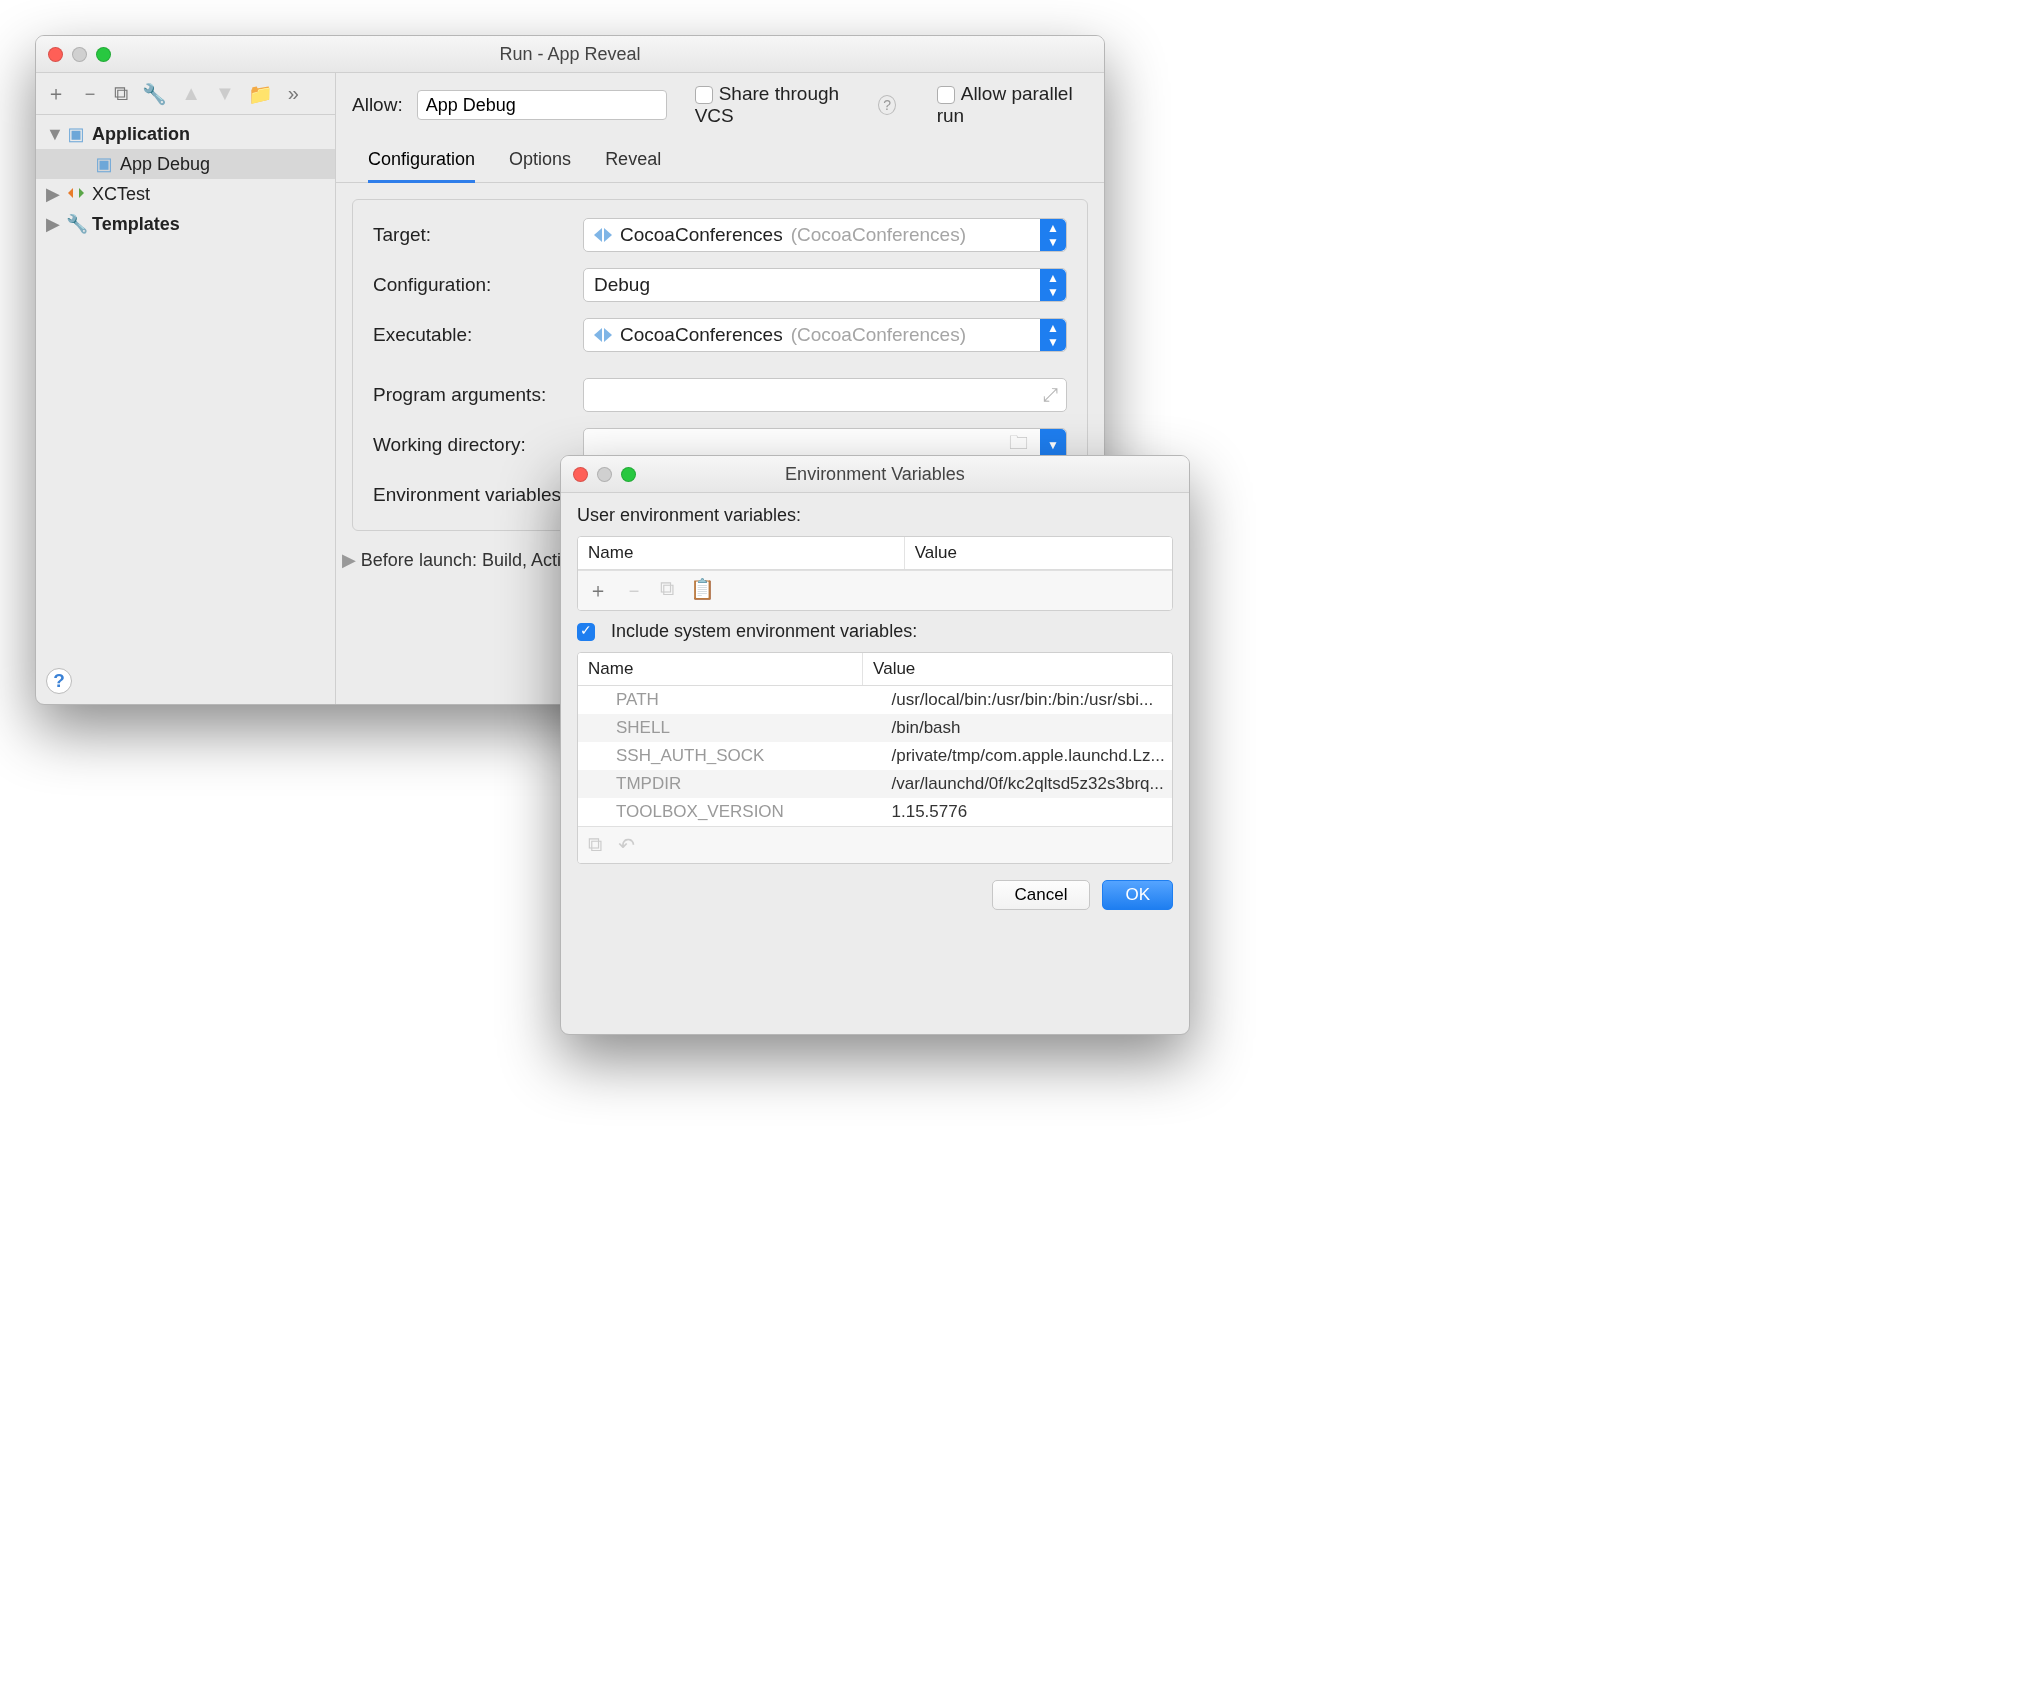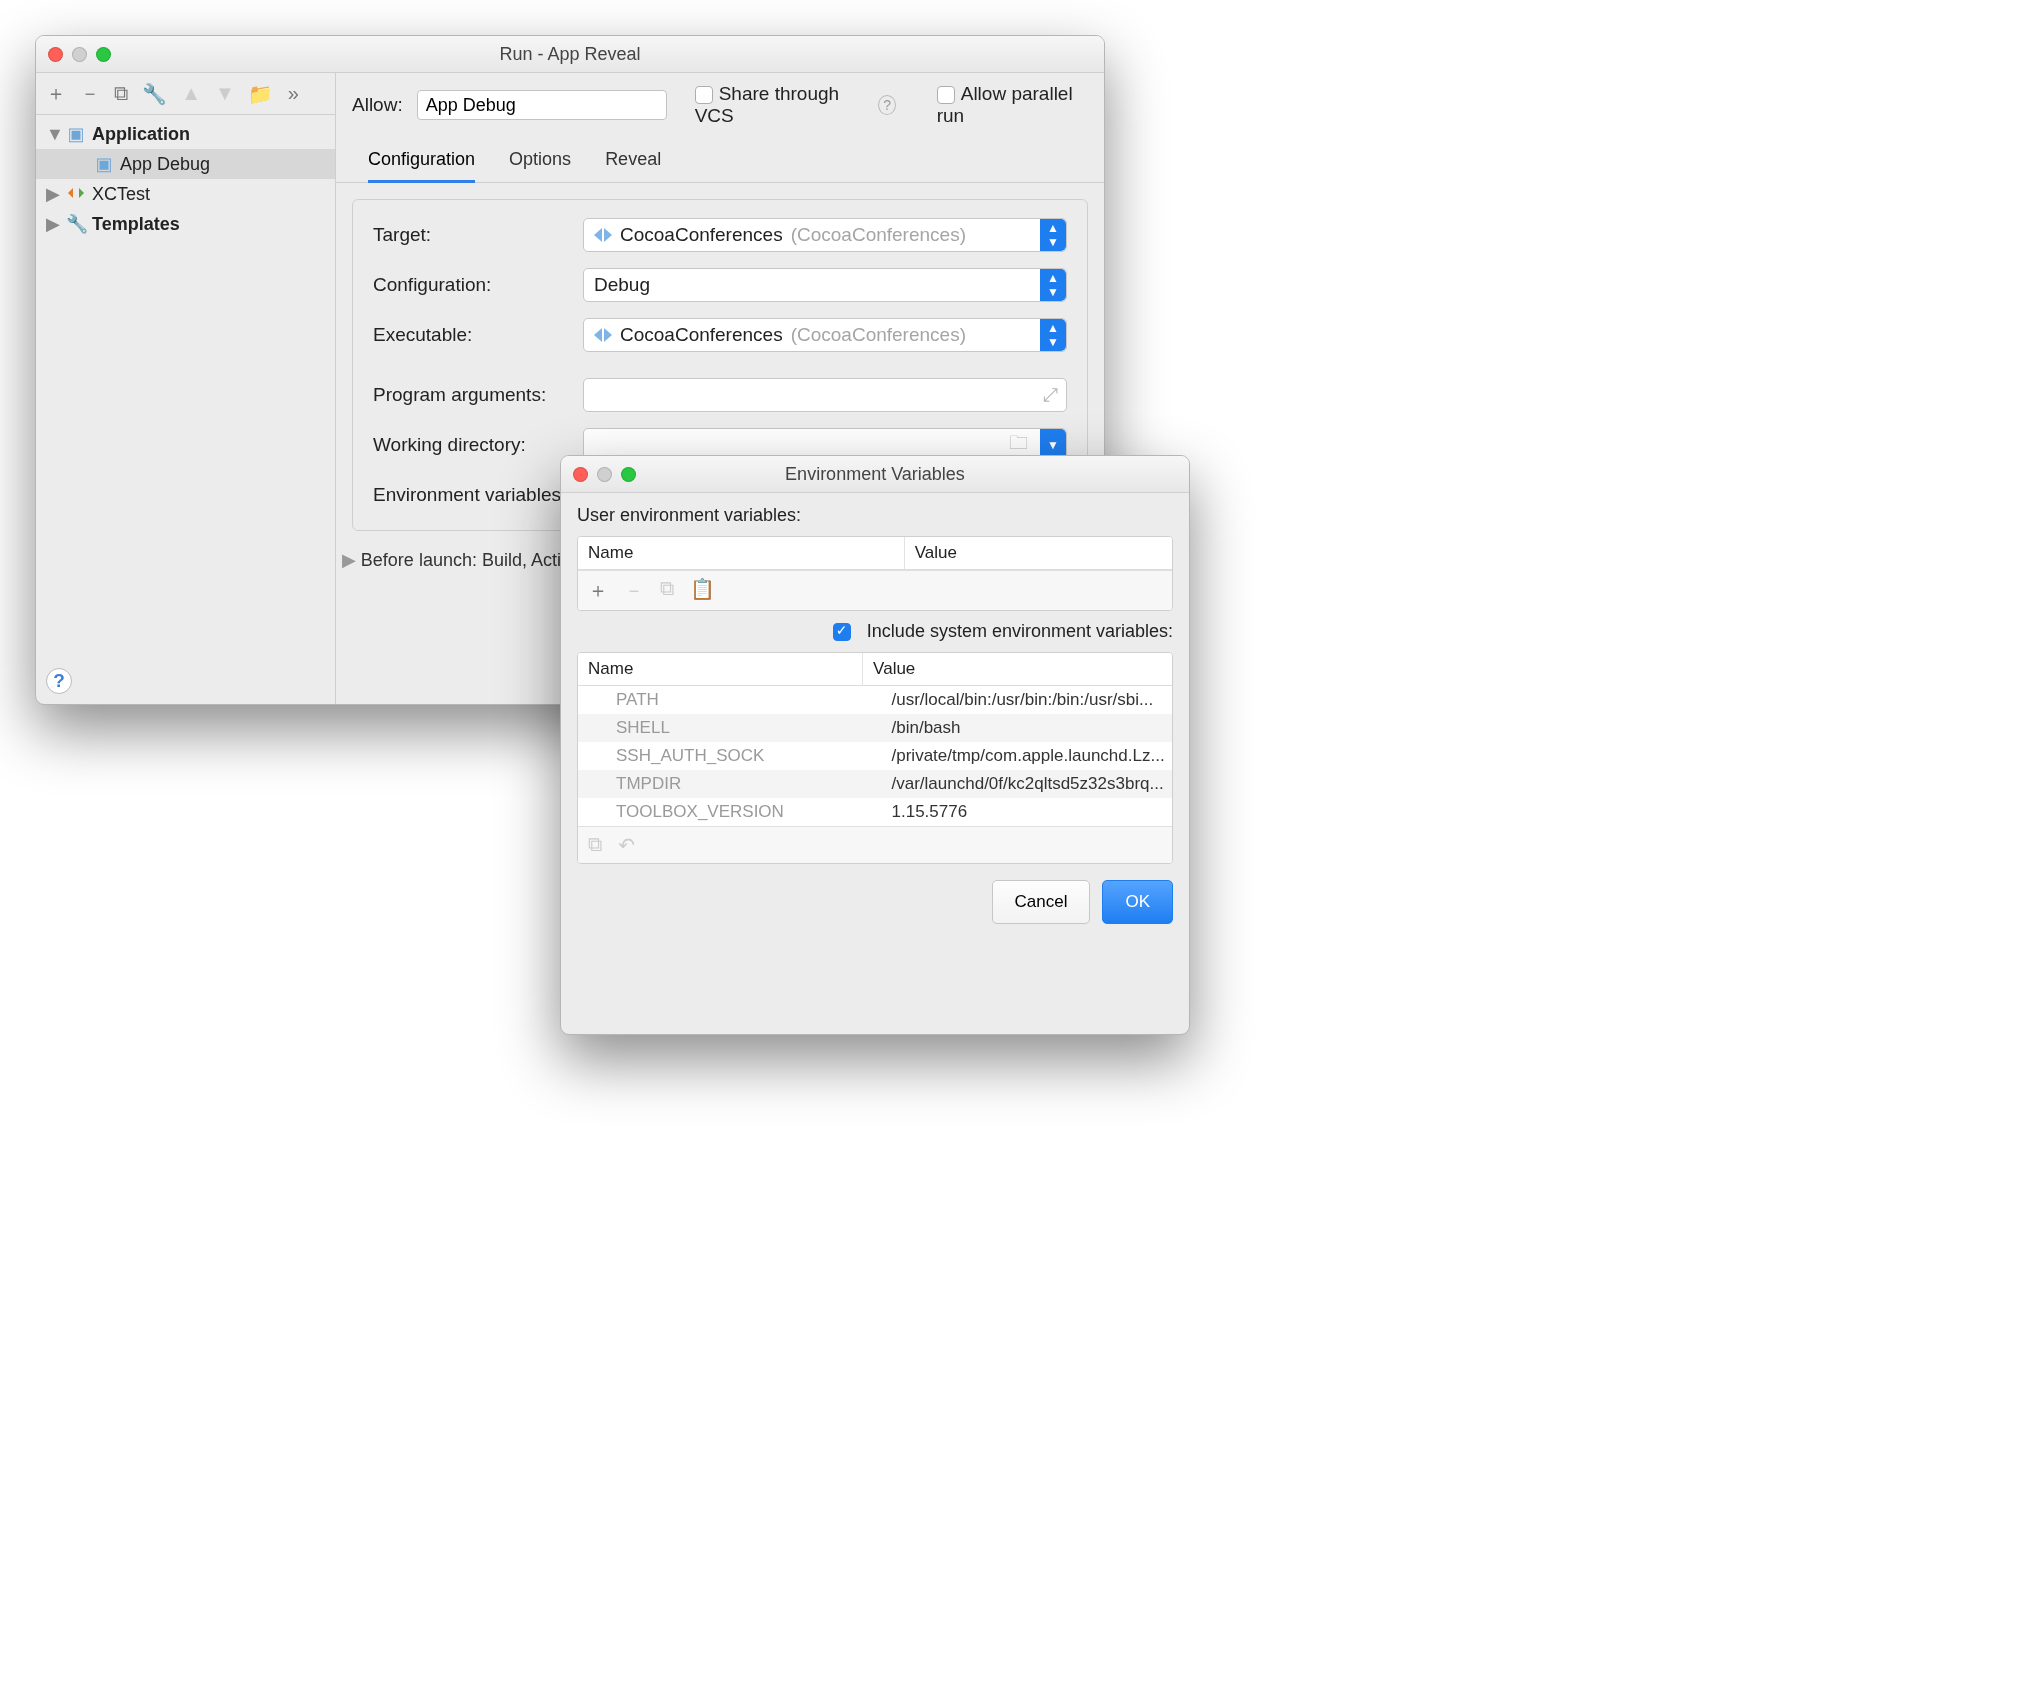--- a/index.html
+++ b/index.html
@@ -57,24 +57,24 @@
   .th:last-child{border-right:none;}
   .user-table .th:first-child{flex:0 0 55%;} .user-table .th:last-child{flex:1;}
   .sys-table .th:first-child{flex:0 0 48%;} .sys-table .th:last-child{flex:1;}
   .trow{display:flex; padding:4px 10px; font-size:17px;}
   .user-table .trow .tcell:first-child{flex:0 0 55%;} .user-table .trow .tcell:last-child{flex:1;}
   .sys-table .trow .tcell:first-child{flex:0 0 48%; color:#9a9a9a;margin-left:28px;} .sys-table .trow .tcell:last-child{flex:1; color:#333;}
   .trow.alt{background:#f4f4f4;}
   .user-table .tbody{height:120px;}
   .table-toolbar{ border-top:1px solid #e0e0e0; background:#f7f7f7; display:flex; gap:16px; padding:6px 10px; color:#777; font-size:20px;}
   .button-row{ display:flex; justify-content:flex-end; gap:12px; padding-top:6px;}
-  .btn{ height:44px; border-radius:5px; padding:0 22px; font-size:17px; border:1px solid #c7c7c7; background:linear-gradient(#fdfdfd,#f2f2f2); cursor:pointer;}
+  .btn{ height:30px; border-radius:5px; padding:0 22px; font-size:17px; border:1px solid #c7c7c7; background:linear-gradient(#fdfdfd,#f2f2f2); cursor:pointer;}
   .btn.primary{ background:linear-gradient(#55a4ff,#1e7ef0); color:#fff; border-color:#1e7ef0;}
   .section-label{ font-size:18px; color:#222;}
-  .cb-row{display:flex; align-items:center; gap:10px;justify-content:flex-end;}
+  .cb-row{display:flex; align-items:center; gap:10px;}
   .appcode-icon { display:inline-block; width:18px; height:14px; position:relative; }
   .appcode-icon::before, .appcode-icon::after { content:''; position:absolute; width:0; height:0; border-top:7px solid transparent; border-bottom:7px solid transparent; }
   .appcode-icon::before { left:0; border-right:8px solid #7fb5e6; }
   .appcode-icon::after  { right:0; border-left:8px solid #7fb5e6; }
   .wrench-col{color:#888;}
 </style>
 </head>
 <body>
 
 <div class="window main-window">

